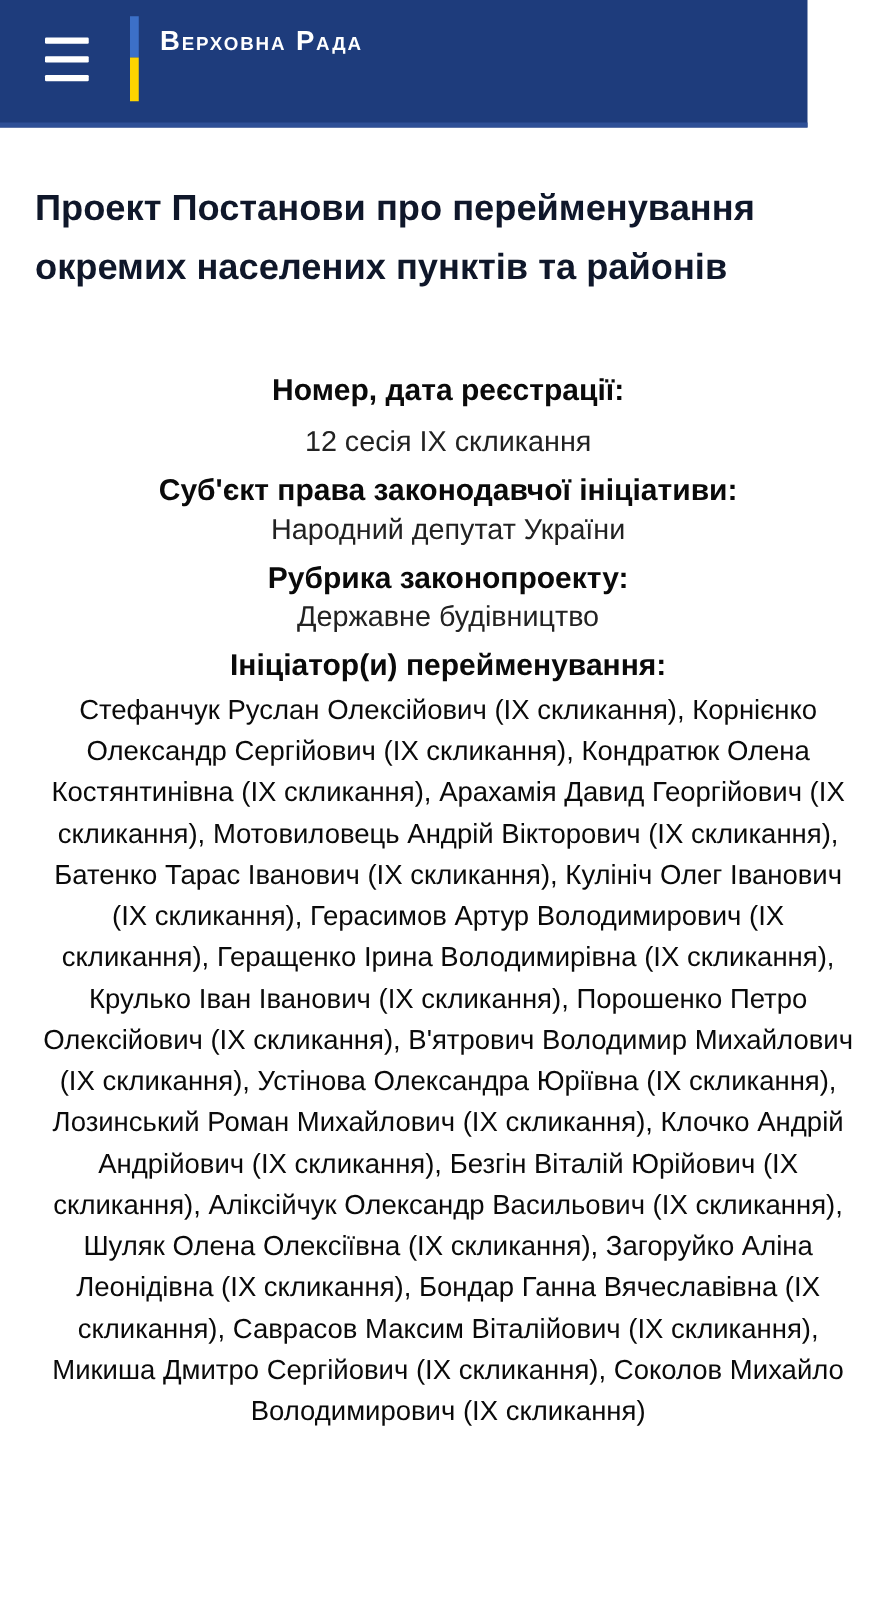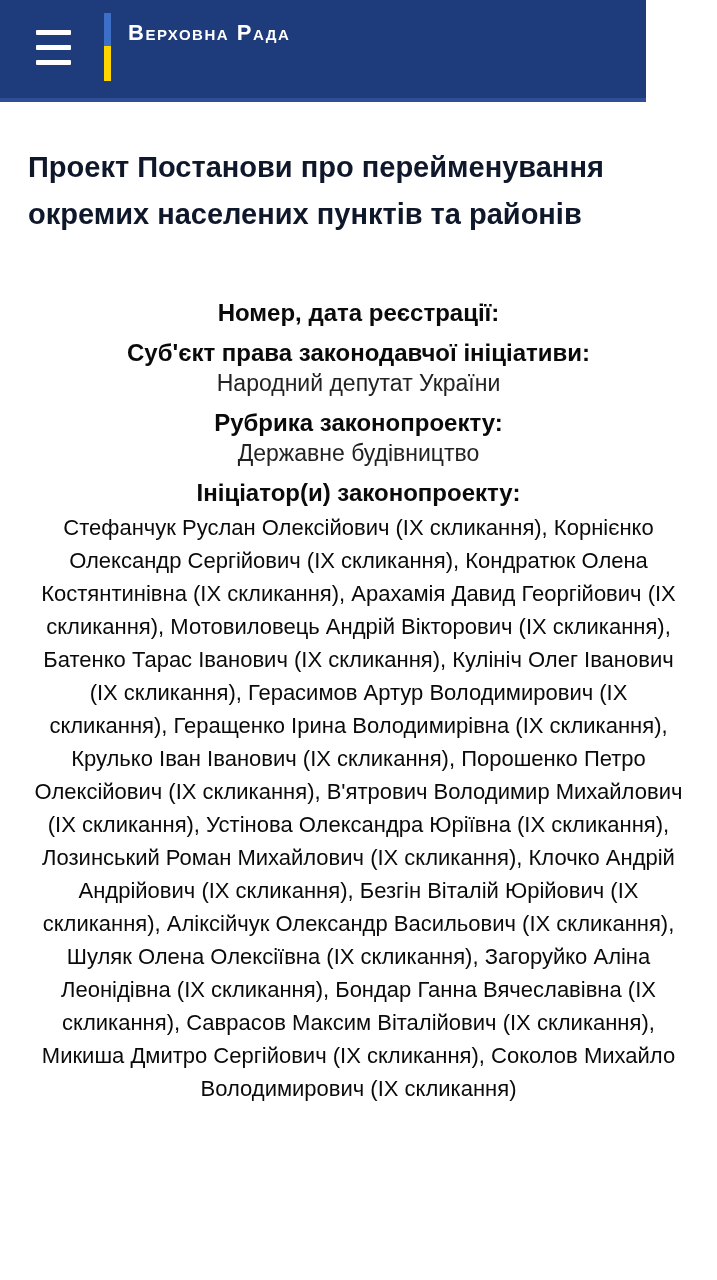--- a/index.html
+++ b/index.html
@@ -129,31 +129,32 @@
 <main class="main">
   <h1 class="page-title">Проект Постанови про перейменування окремих населених пунктів та районів</h1>
 
   <div class="fields">
 
     <div class="field">
       <div class="field-label">Номер, дата реєстрації:</div>
     </div>
 
     <div class="field">
+      <div class="field-value">12 сесія ІХ скликання</div>
     </div>
 
     <div class="field">
       <div class="field-label">Суб'єкт права законодавчої ініціативи:</div>
       <div class="field-value">Народний депутат України</div>
     </div>
 
     <div class="field">
       <div class="field-label">Рубрика законопроекту:</div>
       <div class="field-value">Державне будівництво</div>
     </div>
 
     <div class="field initiators">
-      <div class="field-label">Ініціатор(и) законопроекту:</div>
+      <div class="field-label">Ініціатор(и) перейменування:</div>
       <div class="field-value">Стефанчук Руслан Олексійович (ІХ скликання), Корнієнко Олександр Сергійович (ІХ скликання), Кондратюк Олена Костянтинівна (ІХ скликання), Арахамія Давид Георгійович (ІХ скликання), Мотовиловець Андрій Вікторович (ІХ скликання), Батенко Тарас Іванович (ІХ скликання), Кулініч Олег Іванович (ІХ скликання), Герасимов Артур Володимирович (ІХ скликання), Геращенко Ірина Володимирівна (ІХ скликання), Крулько Іван Іванович (ІХ скликання), Порошенко Петро Олексійович (ІХ скликання), В'ятрович Володимир Михайлович (ІХ скликання), Устінова Олександра Юріївна (ІХ скликання), Лозинський Роман Михайлович (ІХ скликання), Клочко Андрій Андрійович (ІХ скликання), Безгін Віталій Юрійович (ІХ скликання), Аліксійчук Олександр Васильович (ІХ скликання), Шуляк Олена Олексіївна (ІХ скликання), Загоруйко Аліна Леонідівна (ІХ скликання), Бондар Ганна Вячеславівна (ІХ скликання), Саврасов Максим Віталійович (ІХ скликання), Микиша Дмитро Сергійович (ІХ скликання), Соколов Михайло Володимирович (ІХ скликання)</div>
     </div>
 
   </div>
 </main>
 
 </body></html>

